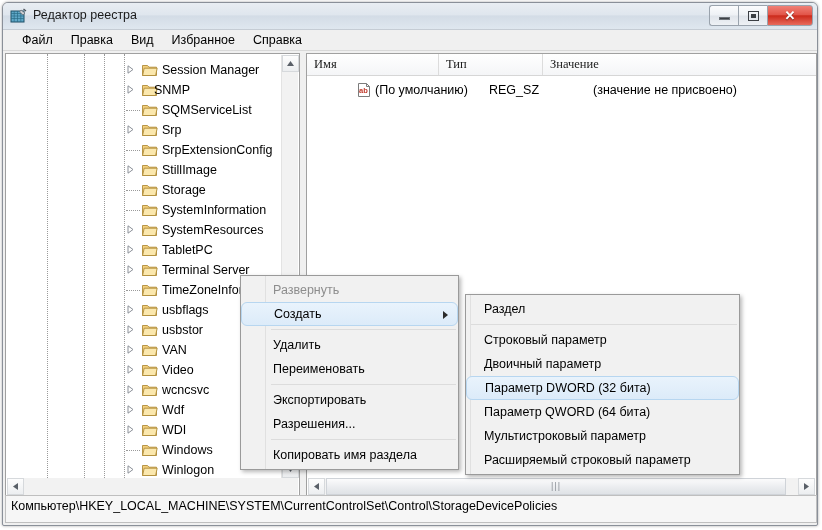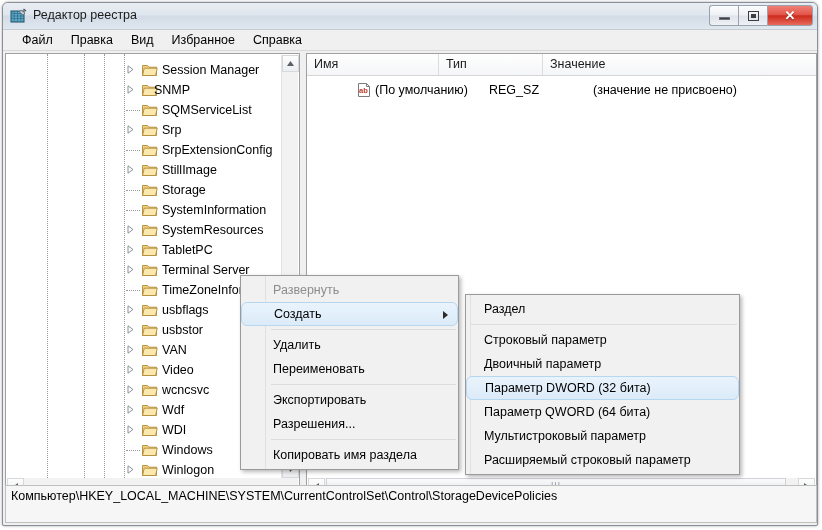--- a/index.html
+++ b/index.html
@@ -264,20 +264,21 @@
     position: absolute;
     top: 0;
     height: 21px;
     line-height: 21px;
     font-size: 12.5px;
     color: #1b1b1b;
     padding-left: 7px;
     border-right: 1px solid #dcdcdc;
     box-sizing: border-box;
     white-space: nowrap;
+    font-family: Liberation Serif, serif;
   }
   .lv-row {
     position: absolute;
     left: 0;
     height: 20px;
     width: 100%;
     display: block;
     margin-left: 43px;
   }
   .lv-cell {
@@ -345,21 +346,21 @@
   }
   .ctxmenu.sub .ctx-item { padding-left: 18px; padding-right: 16px; }
   .ctxmenu.sub .ctx-sep { margin-left: 4px; }
   .ctxmenu.sub .gutter { width: 4px; border-right: 1px solid #e0e0e0; }
 
   
   .statusbar {
     position: absolute;
     left: 2px; bottom: 2px;
     width: 812px;
-    height: 38px;
+    height: 28px;
     background: #f6f6f6;
     border: 1px solid #bfbfbf;
     box-sizing: border-box;
     font-size: 12.5px;
     color: #000000;
     line-height: 20px;
     padding-left: 5px;
     white-space: nowrap;
     overflow: hidden;
   }

